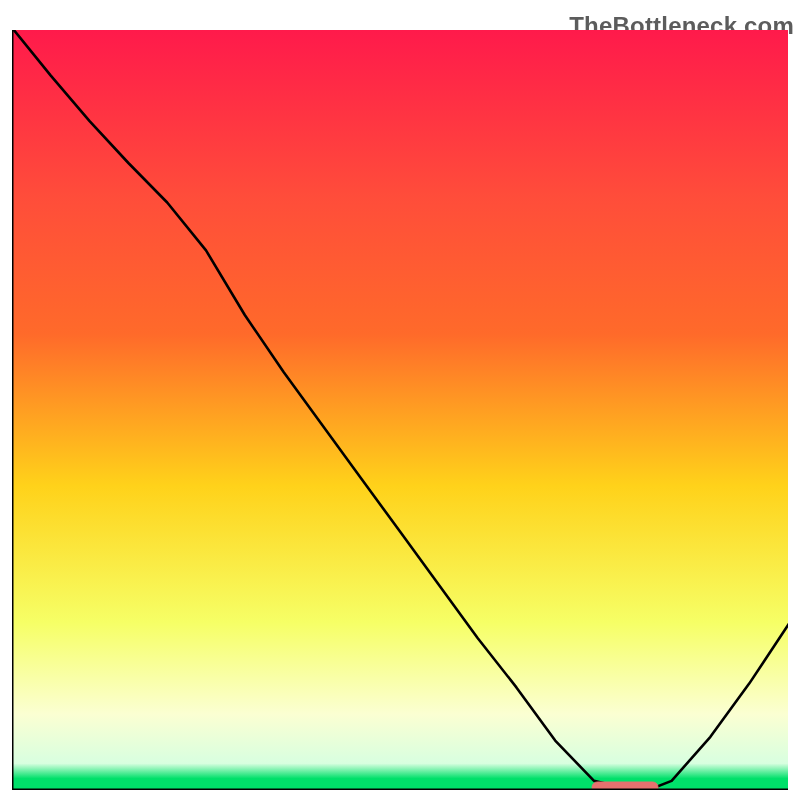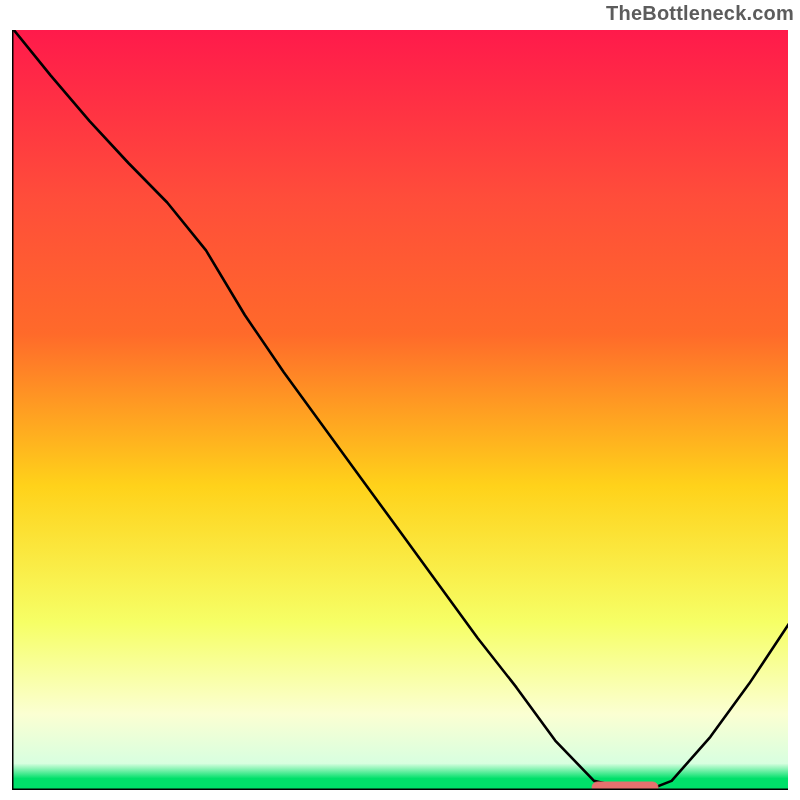--- a/index.html
+++ b/index.html
@@ -11,23 +11,23 @@
     background: #ffffff;
     font-family: Arial, Helvetica, sans-serif;
   }
   .wrap {
     position: relative;
     width: 800px;
     height: 800px;
   }
   .watermark {
     position: absolute;
-    top: 2px;
+    top: 12px;
     right: 6px;
-    font-size: 20px;
+    font-size: 24px;
     font-weight: 600;
     color: #5c5c5c;
     letter-spacing: 0.2px;
     margin-left: 16px;
   }
   .plot {
     position: absolute;
     left: 12px;
     top: 30px;
     width: 776px;

